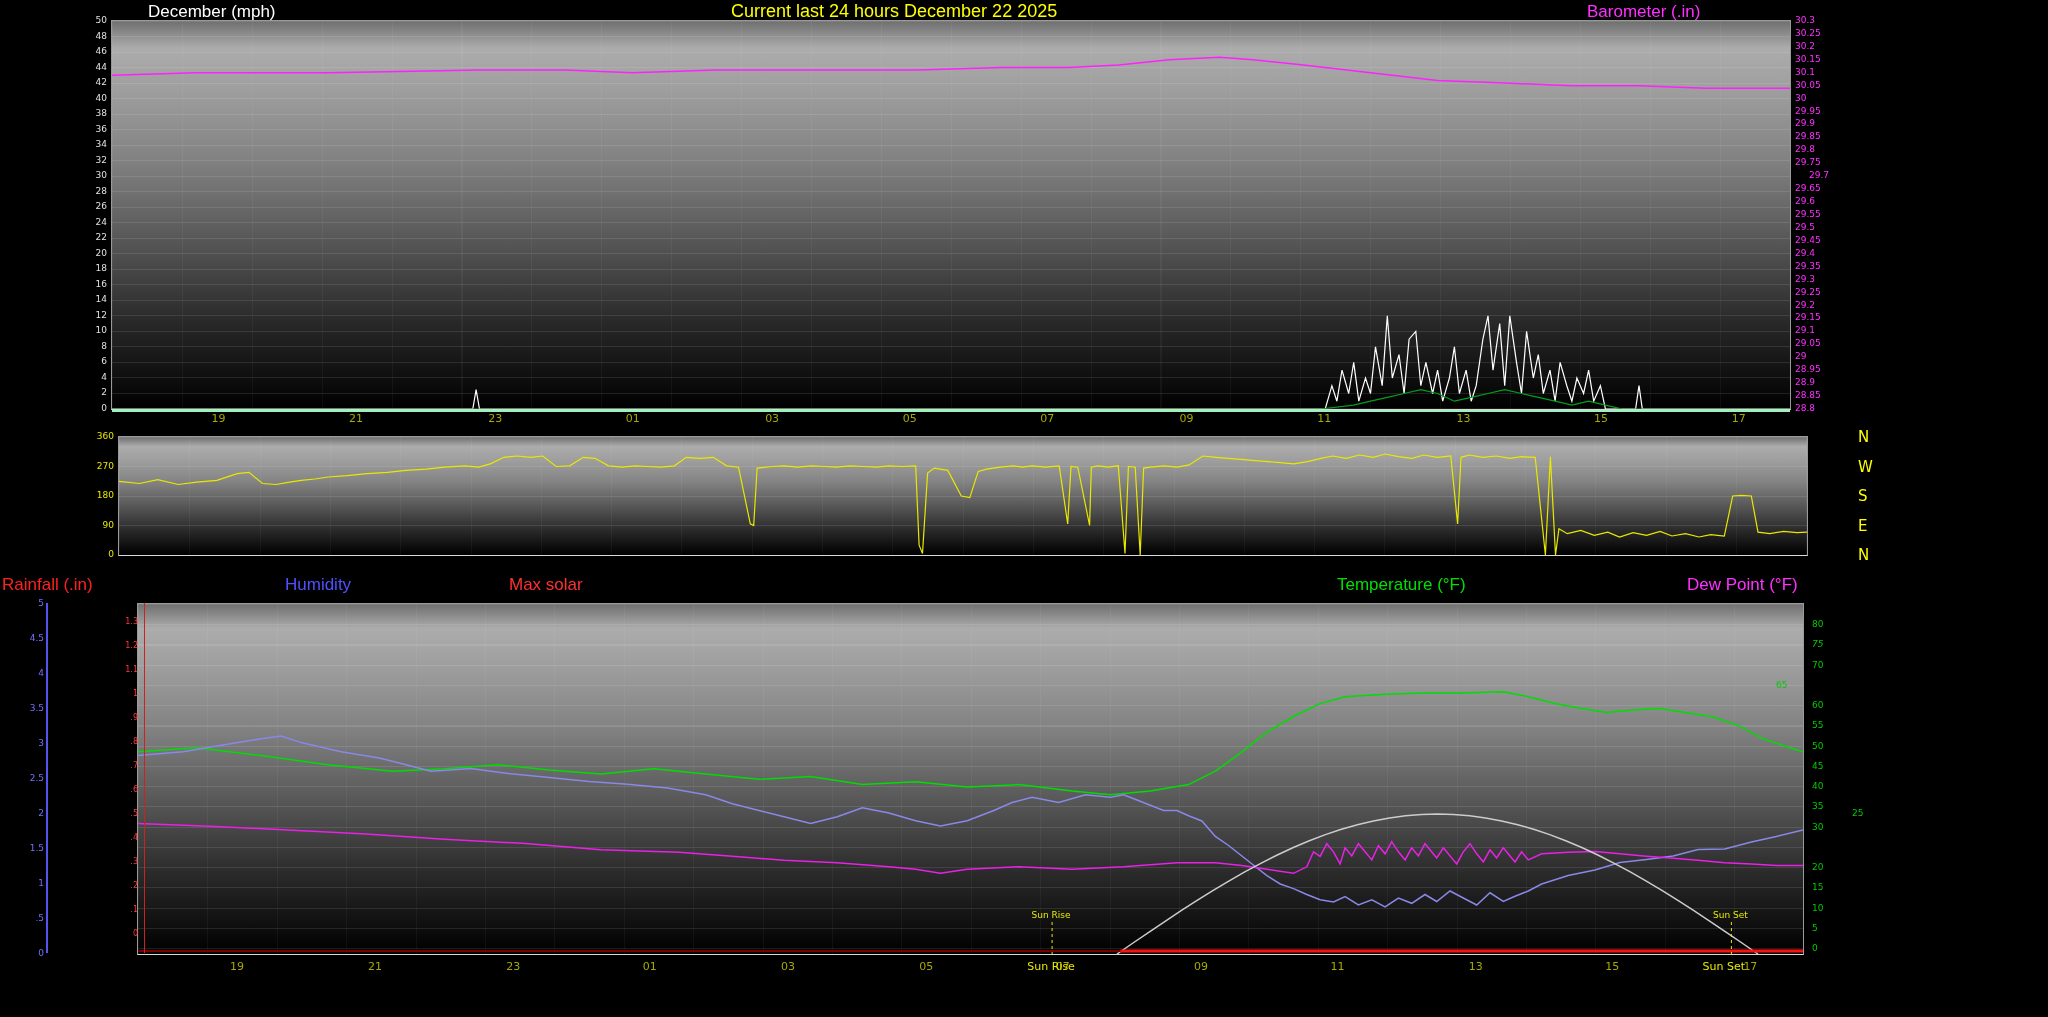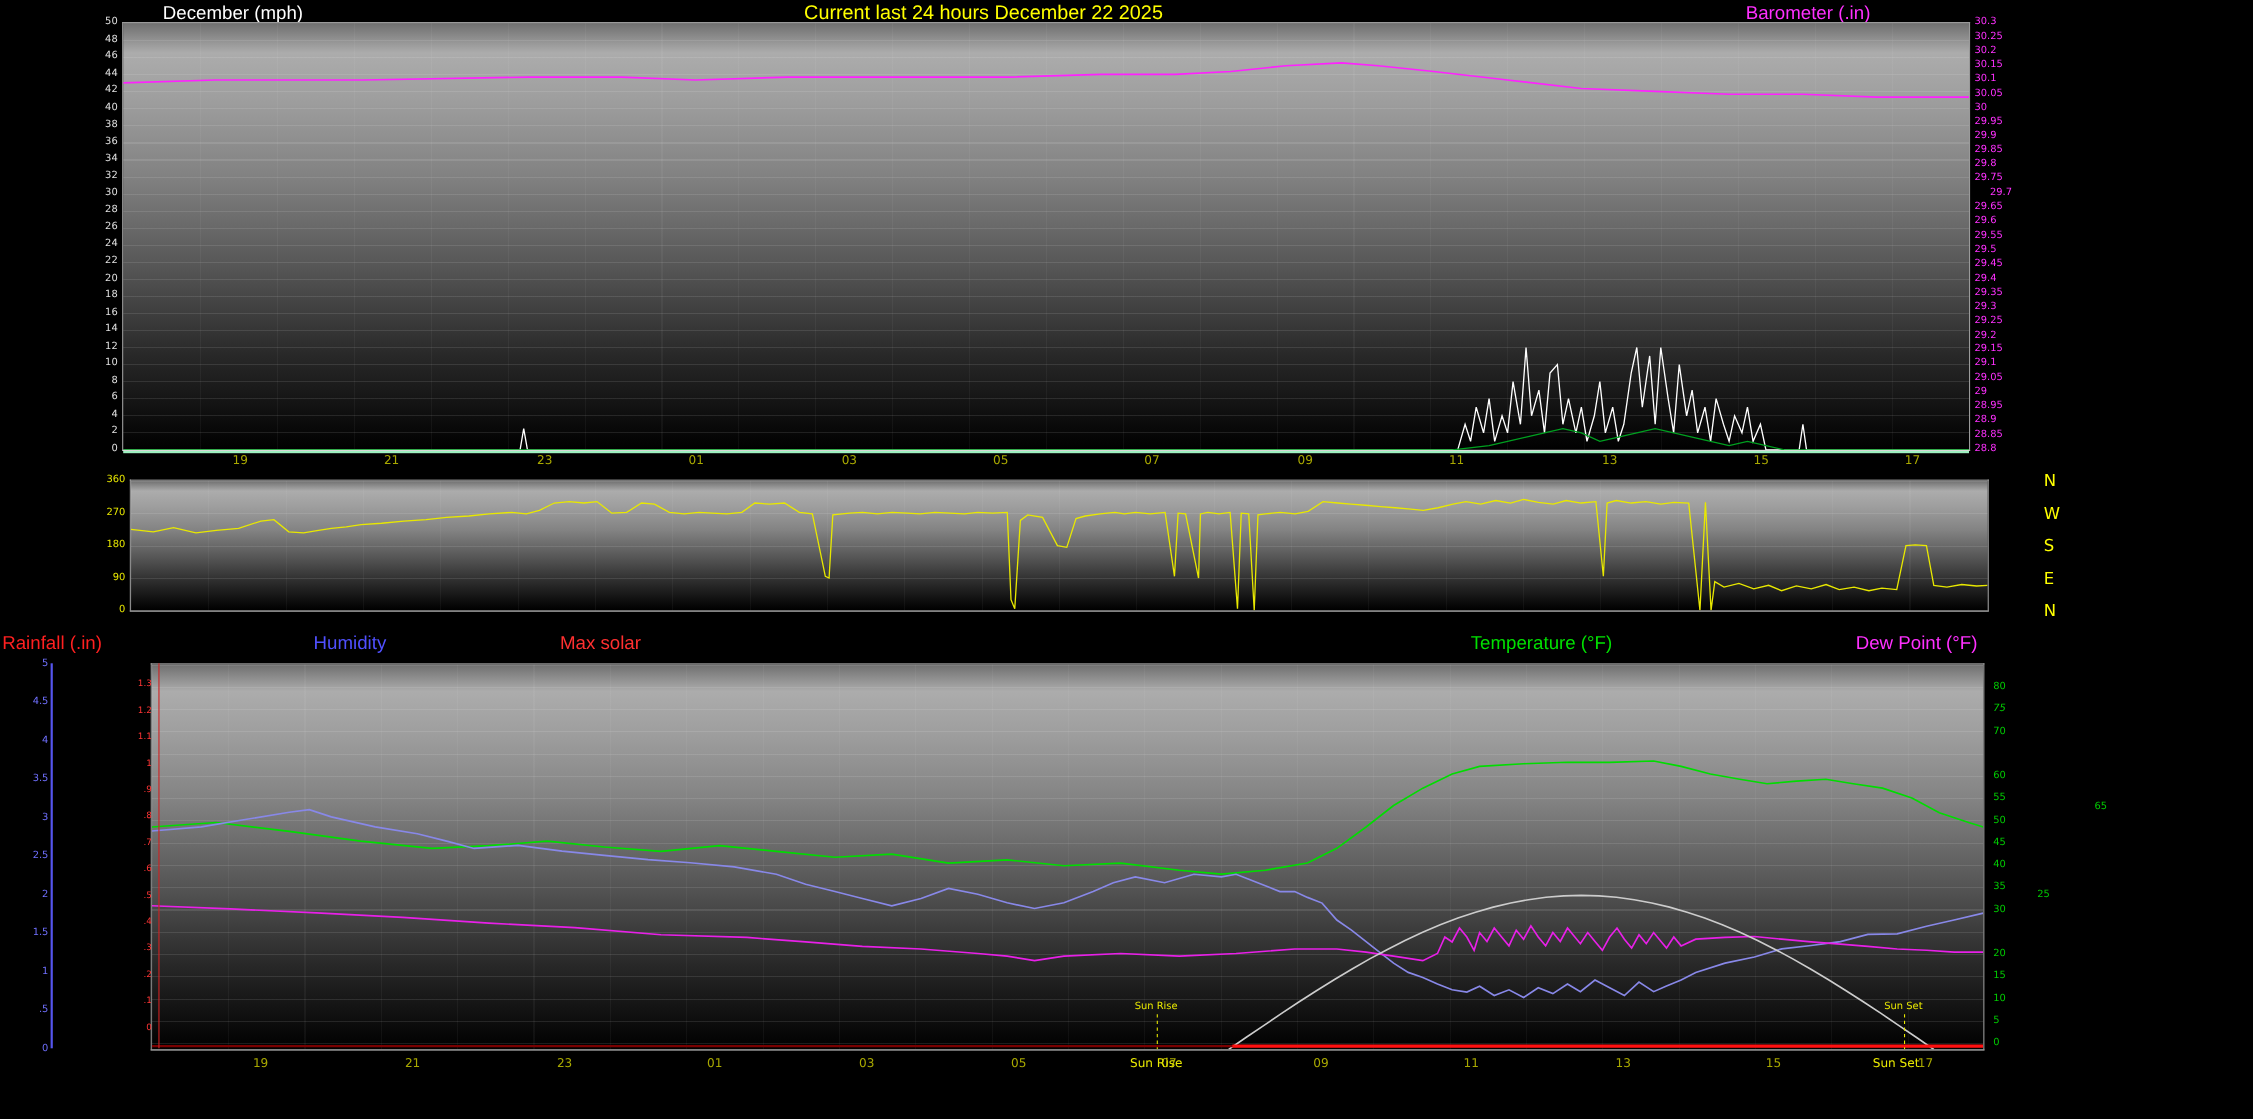--- a/index.html
+++ b/index.html
@@ -174,21 +174,21 @@
     <div class="tick l cmp" style="left: 1858px; top: 432px;">N</div>
     <div class="tick l cmp" style="left: 1858px; top: 461.5px;">W</div>
     <div class="tick l cmp" style="left: 1858px; top: 491px;">S</div>
     <div class="tick l cmp" style="left: 1858px; top: 520.5px;">E</div>
     <div class="tick l cmp" style="left: 1858px; top: 550px;">N</div>
     <div class="tick cs sun" style="left: 1016.09px; top: 910px;">Sun Rise</div>
     <div class="tick cs sun" style="left: 1695.4px; top: 910px;">Sun Set</div>
     <div class="tick l grn" style="left: 1812px; top: 619px;">80</div>
     <div class="tick l grn" style="left: 1812px; top: 639.25px; font-style: italic;">75</div>
     <div class="tick l grn" style="left: 1812px; top: 659.5px;">70</div>
-    <div class="tick l grn" style="left: 1904px; top: 679.75px; margin-top: 48px;">65</div>
+    <div class="tick l grn" style="left: 1776px; top: 679.75px;">65</div>
     <div class="tick l grn" style="left: 1812px; top: 700px;">60</div>
     <div class="tick l grn" style="left: 1812px; top: 720.25px;">55</div>
     <div class="tick l grn" style="left: 1812px; top: 740.5px;">50</div>
     <div class="tick l grn" style="left: 1812px; top: 760.75px;">45</div>
     <div class="tick l grn" style="left: 1812px; top: 781px;">40</div>
     <div class="tick l grn" style="left: 1812px; top: 801.25px;">35</div>
     <div class="tick l grn" style="left: 1812px; top: 821.5px;">30</div>
     <div class="tick l grn" style="left: 1812px; top: 808px; margin-left: 40px;">25</div>
     <div class="tick l grn" style="left: 1812px; top: 862px;">20</div>
     <div class="tick l grn" style="left: 1812px; top: 882.25px;">15</div>

